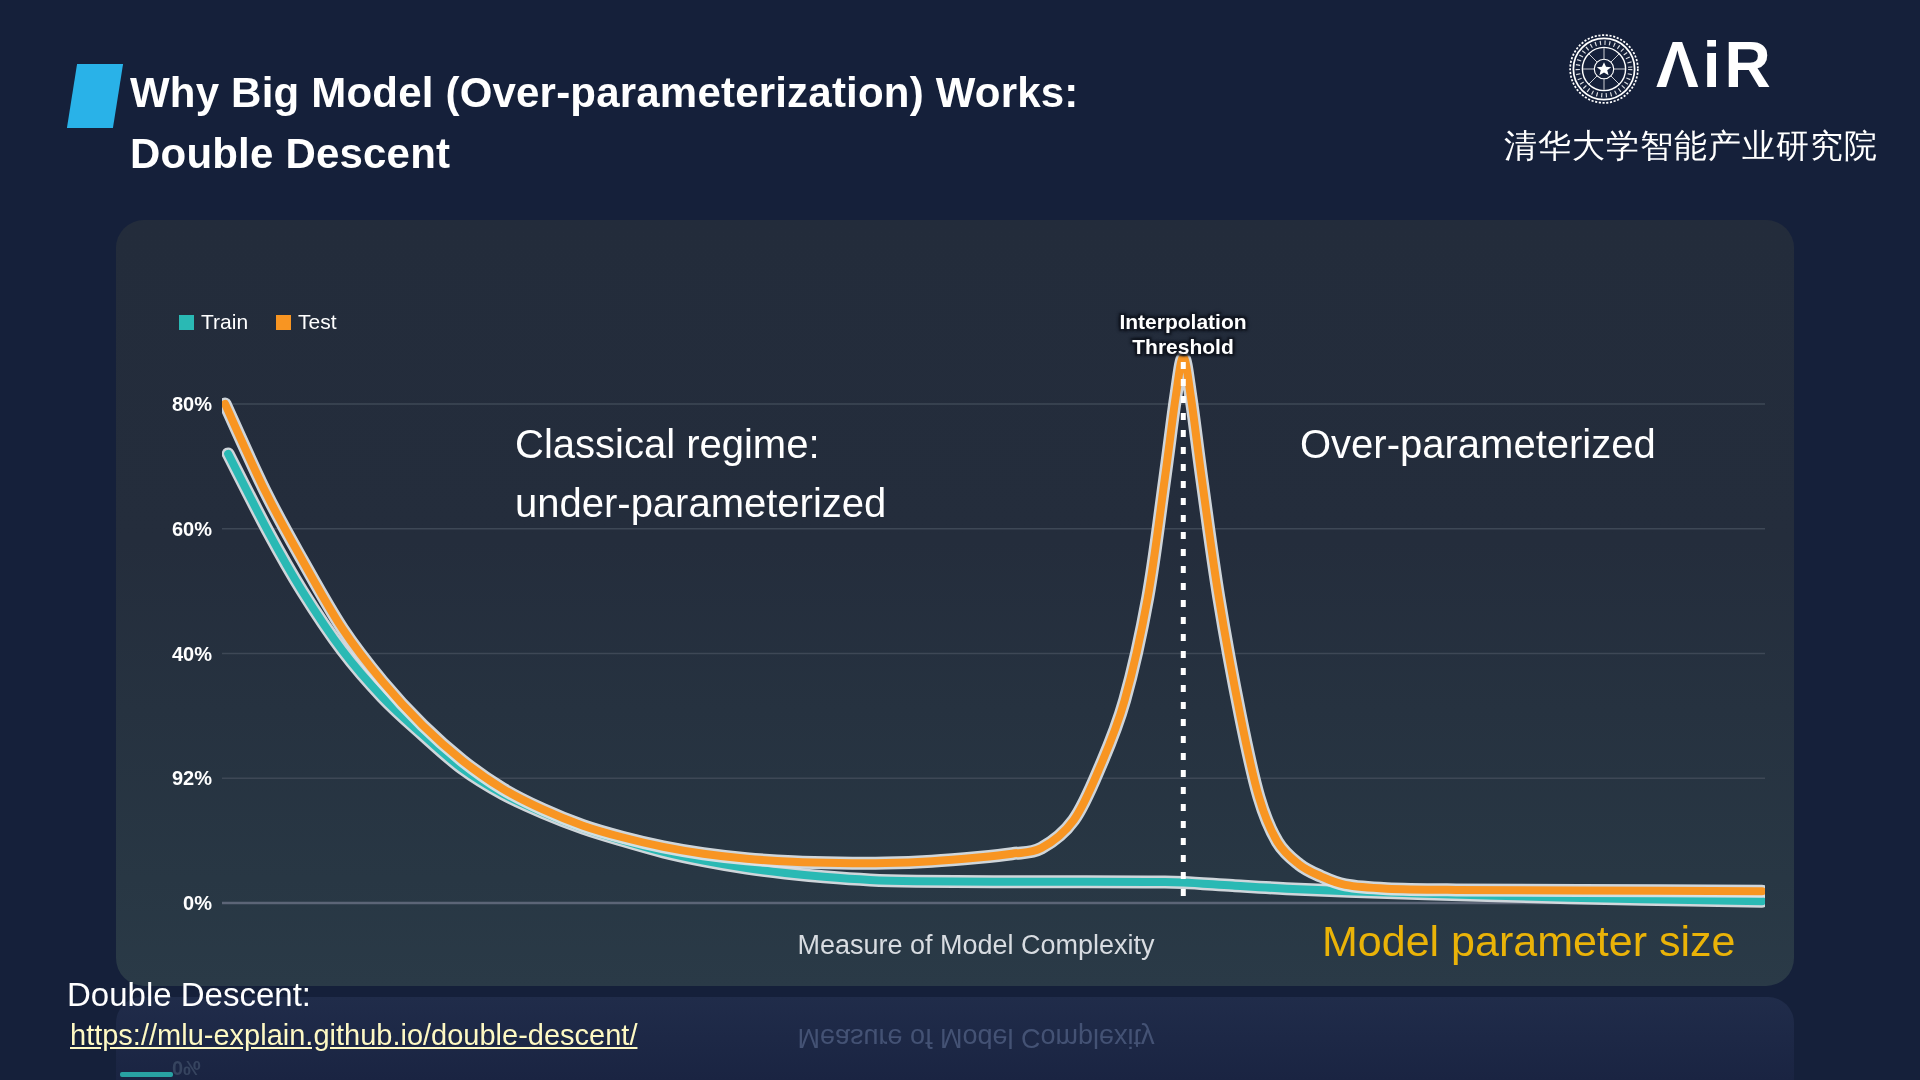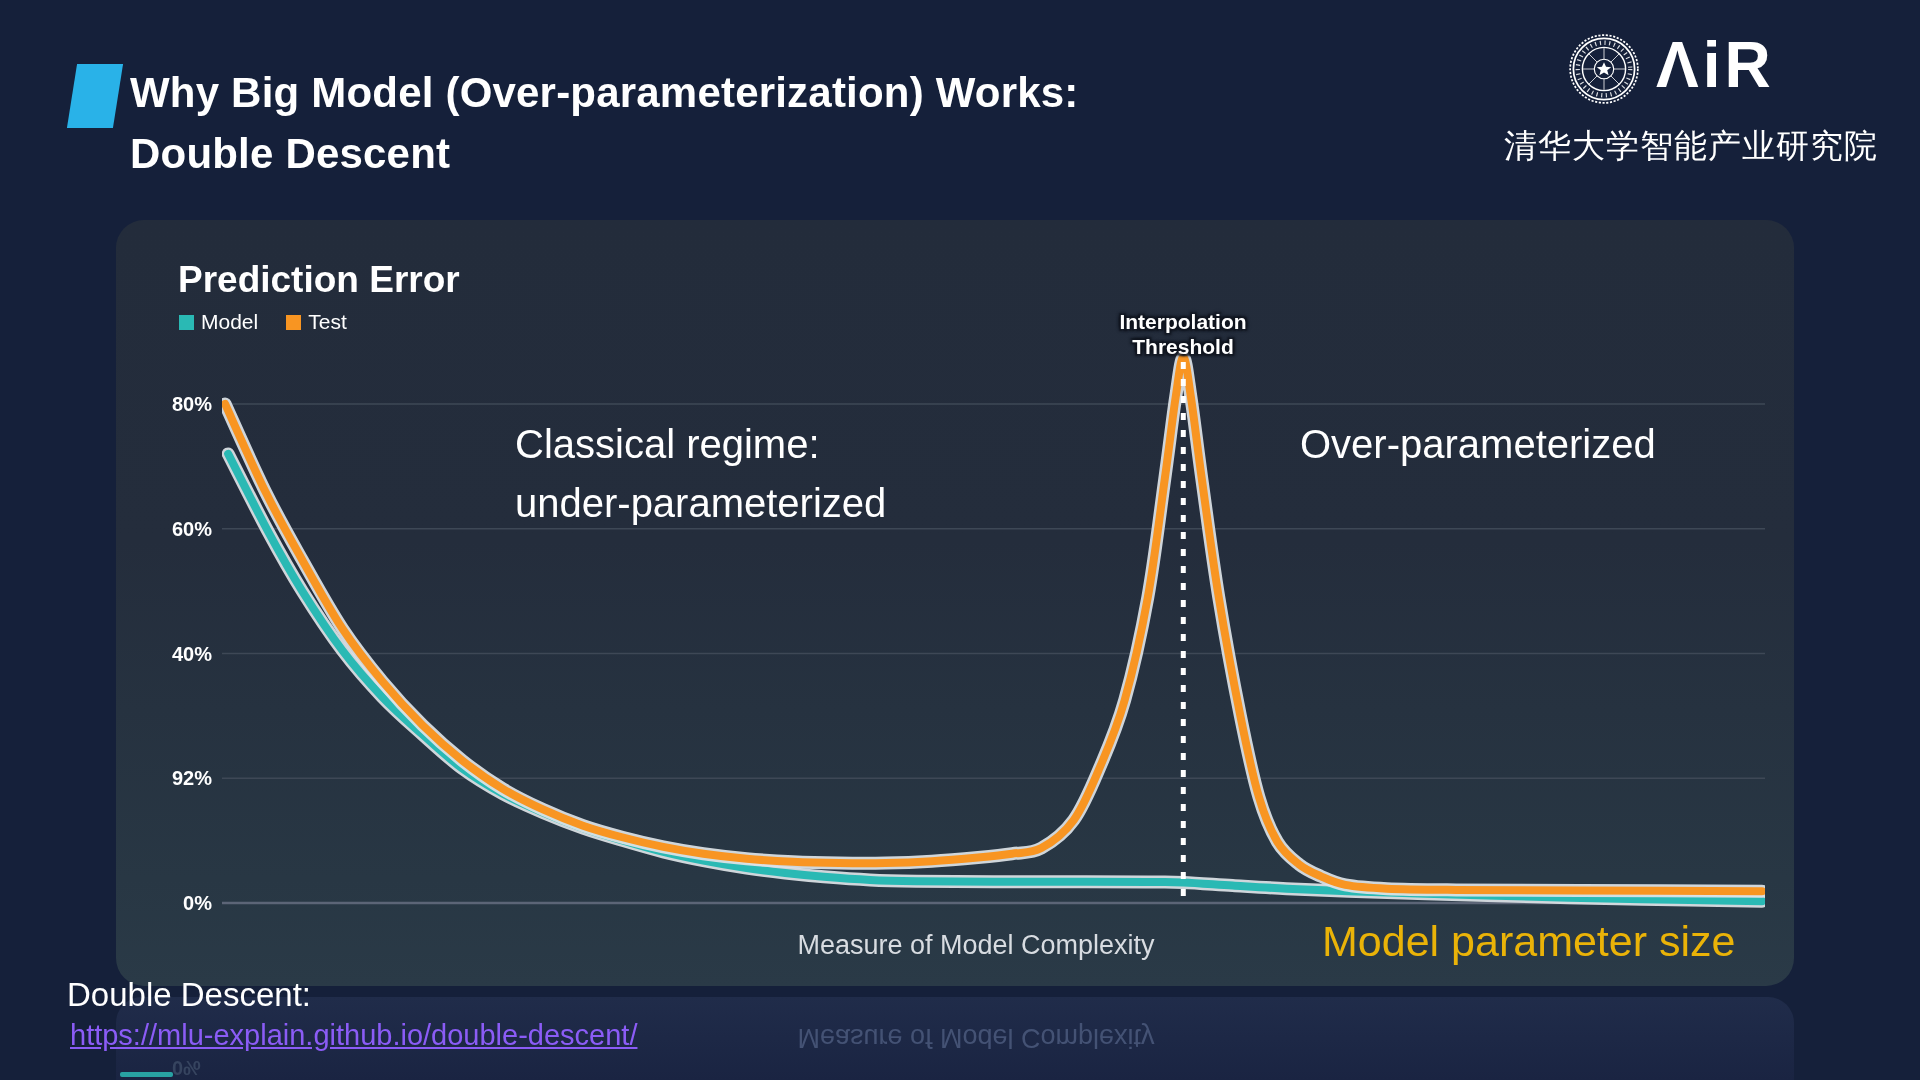--- a/index.html
+++ b/index.html
@@ -39,21 +39,21 @@
                   -2px -2px 2px #10151f,0 0 5px #10151f;}
   .regime{position:absolute;font-size:40px;line-height:59px;font-weight:400;}
   .regime.classical{left:515px;top:415px;}
   .regime.interp{left:1300px;top:415px;}
   .xlabel{position:absolute;left:676px;top:930px;width:600px;text-align:center;
           font-size:27px;color:#d8dce1;font-weight:400;}
   .xlabel2{position:absolute;left:1322px;top:917px;font-size:43px;color:#eab308;}
 
   
   .footer-label{position:absolute;left:67px;top:976px;font-size:33px;z-index:5;}
-  .footer-link{position:absolute;left:70px;top:1019px;font-size:29px;color:#8b5cf6;
+  .footer-link{position:absolute;left:70px;top:1019px;font-size:29px;color:#fef9c3;
                text-decoration:underline;z-index:5;cursor:pointer;}
 
   
   .reflection{position:absolute;left:116px;top:997px;width:1678px;height:83px;
               border-radius:26px 26px 0 0;
               background:linear-gradient(180deg,#202c4a 0%,#1a2442 100%);z-index:1;}
   .mirror-xlabel{position:absolute;left:676px;top:1022px;width:600px;text-align:center;
       font-size:27px;color:#4e5d80;opacity:.8;transform:scaleY(-1);z-index:2;}
   .mirror-tick{position:absolute;left:172px;top:1056px;font-size:20px;font-weight:bold;
       color:#36445f;transform:scaleY(-1);z-index:2;}
@@ -82,25 +82,24 @@
       <line x1="29" y1="29" x2="71" y2="71"></line>
         <line x1="71" y1="29" x2="29" y2="71"></line>
     </g>
     <circle cx="50" cy="50" r="13.5" fill="#15203a" stroke="#fff" stroke-width="1.6"></circle>
     <path d="M50 40.5 L52.8 47 L60 47.4 L54.5 51.8 L56.4 58.8 L50 55 L43.6 58.8 L45.5 51.8 L40 47.4 L47.2 47 Z" fill="#fff"></path>
   </svg>
   <div class="air-word">ΛiR</div>
   <div class="logo-cn">清华大学智能产业研究院</div>
 
   <div class="panel"></div>
-  <div class="chart-title">Prediction Error</div>
   <div class="legend" id="legend">
       <span class="item">
         <span class="sq" style="background: rgb(42, 185, 180);"></span>
-        <span>Model</span>
+        <span>Train</span>
       </span>
       <span class="item">
         <span class="sq" style="background: rgb(248, 149, 34);"></span>
         <span>Test</span>
       </span>
     </div>
   <div id="yticks">
       <div class="ytick" style="top: 390px;">80%</div>
       <div class="ytick" style="top: 514.75px;">60%</div>
       <div class="ytick" style="top: 639.5px;">40%</div>

